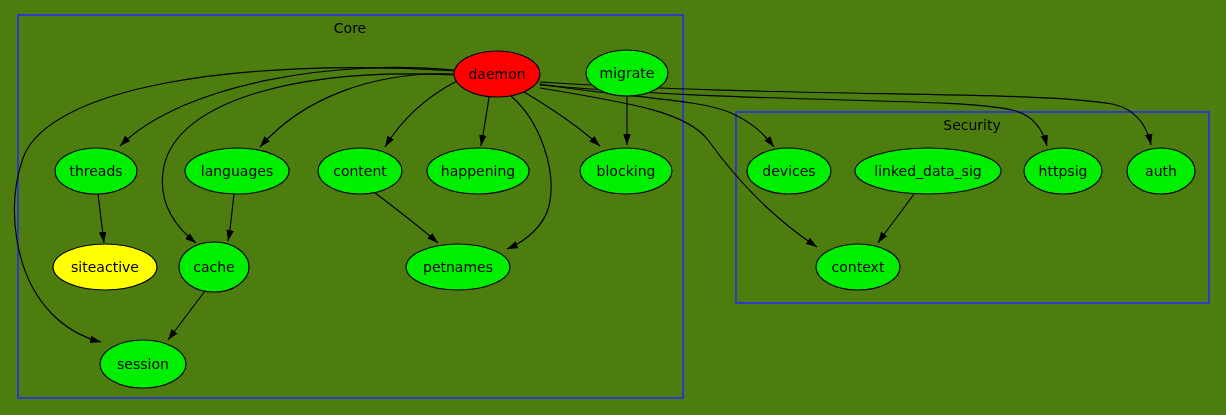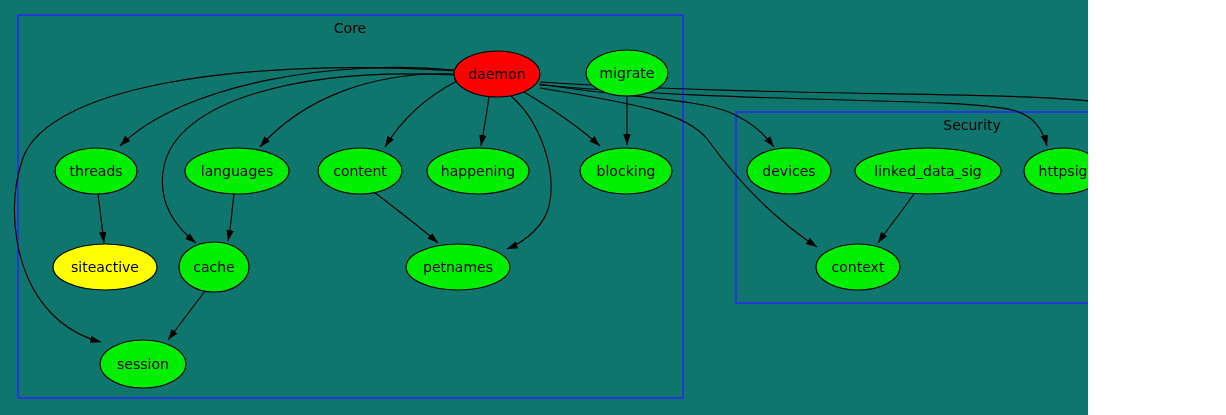--- a/index.html
+++ b/index.html
@@ -3,23 +3,23 @@
 <meta charset="utf-8">
 <style>
   html, body {
     margin: 0;
     padding: 0;
     background: #ffffff;
     font-family: "DejaVu Sans", "Liberation Sans", sans-serif;
   }
   .canvas {
     position: relative;
-    width: 1088px;
+    width: 1226px;
     height: 415px;
-    background: #0f766e;
+    background: #4d7c0f;
     overflow: hidden;
   }
   svg { display: block; }
   text {
     font-family: "DejaVu Sans", "Liberation Sans", sans-serif;
     fill: #000000;
   }
   .cluster-label { font-size: 14px; }
   .node-label { font-size: 14px; }
 </style>

